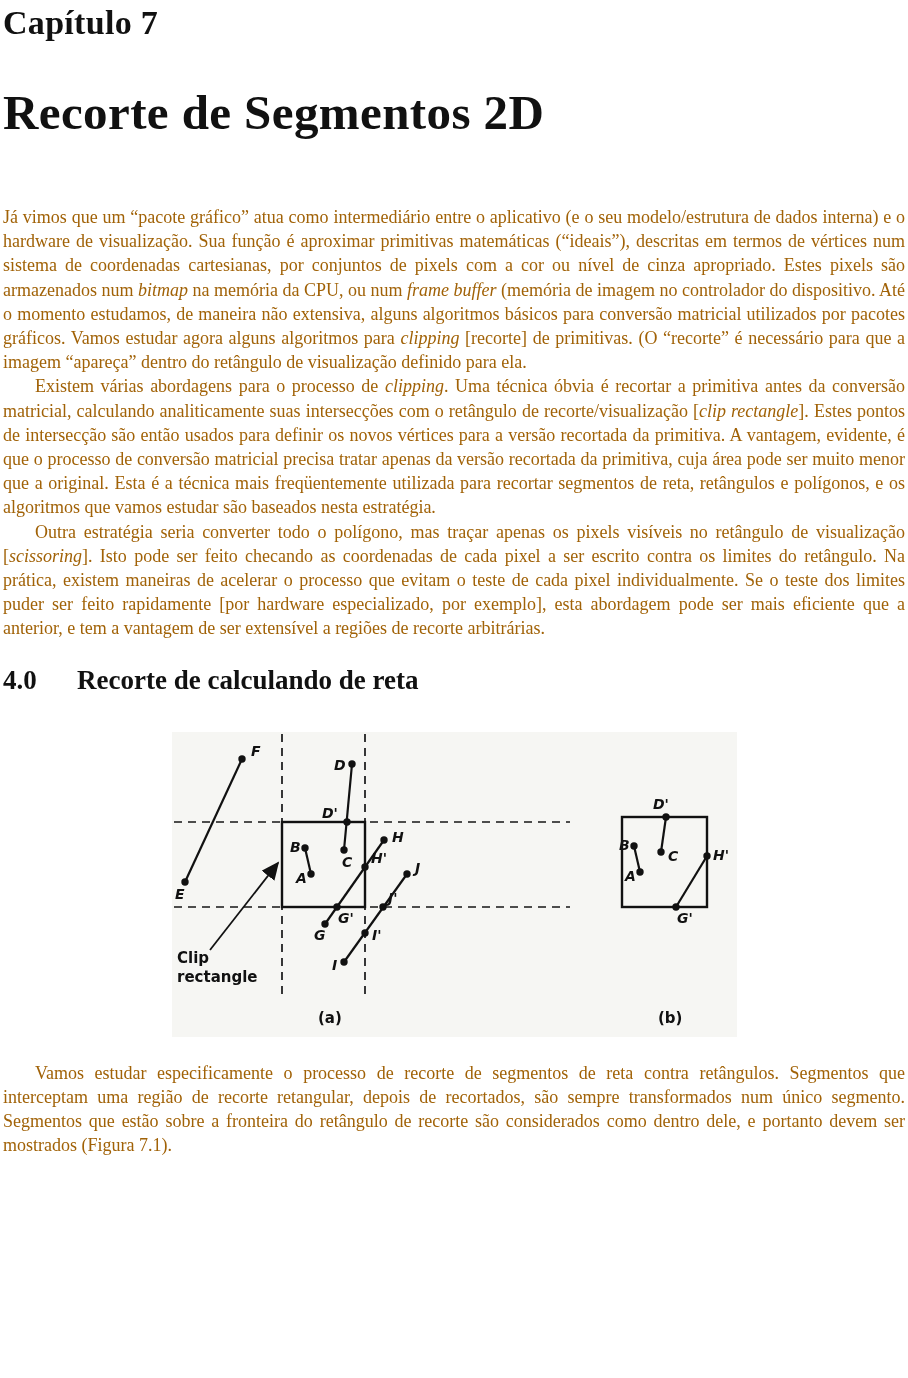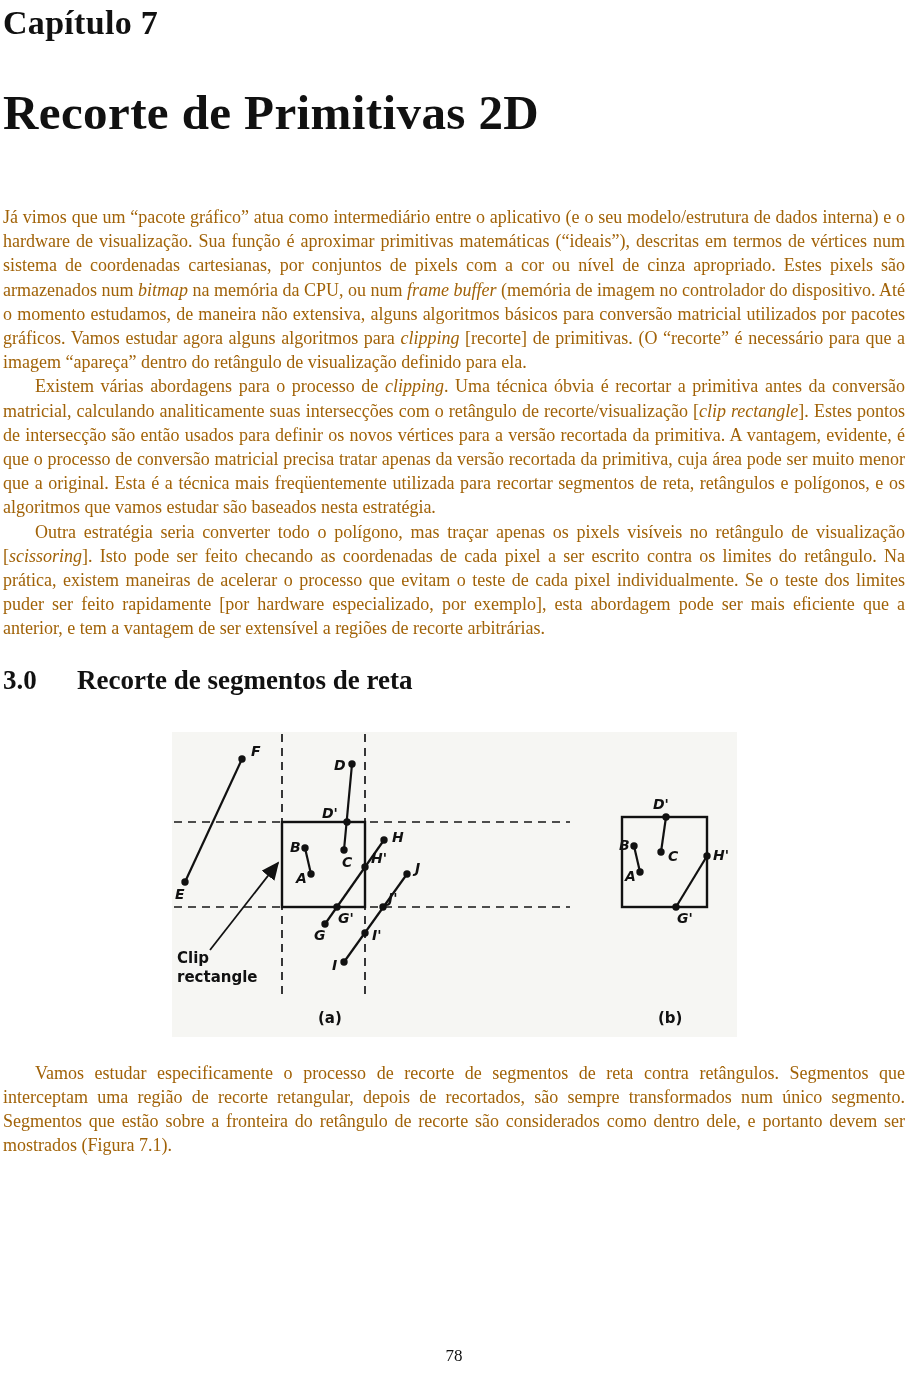--- a/index.html
+++ b/index.html
@@ -81,30 +81,30 @@
     fill: #111;
   }
 </style>
 </head>
 <body>
 
 <div class="page">
 
   <div class="chapter">Capítulo 7</div>
 
-  <h1 class="title">Recorte de Primitivas 2D</h1>
+  <h1 class="title">Recorte de Segmentos 2D</h1>
 
   <div class="bodytext">
     <p class="para noindent"><span>Já vimos que um “pacote gráfico” atua como intermediário entre o aplicativo (e o seu modelo/estrutura de dados interna) e o hardware de visualização. Sua função é aproximar primitivas matemáticas (“ideais”), descritas em termos de vértices num sistema de coordenadas cartesianas, por conjuntos de pixels com a cor ou nível de cinza apropriado. Estes pixels são armazenados num </span><span class="it">bitmap</span><span> na memória da CPU, ou num </span><span class="it">frame buffer</span><span> (memória de imagem no controlador do dispositivo. Até o momento estudamos, de maneira não extensiva, alguns algoritmos básicos para conversão matricial utilizados por pacotes gráficos. Vamos estudar agora alguns algoritmos para </span><span class="it">clipping</span><span> [recorte] de primitivas. (O “recorte” é necessário para que a imagem “apareça” dentro do retângulo de visualização definido para ela.</span></p>
     <p class="para"><span>Existem várias abordagens para o processo de </span><span class="it">clipping</span><span>.  Uma técnica óbvia é recortar a primitiva antes da conversão matricial, calculando analiticamente suas intersecções com o retângulo de recorte/visualização [</span><span class="it">clip rectangle</span><span>].  Estes pontos de intersecção são então usados para definir os novos vértices para a versão recortada da primitiva.  A vantagem, evidente, é que o processo de conversão matricial precisa tratar apenas da versão recortada da primitiva, cuja área pode ser muito menor que a original.  Esta é a técnica mais freqüentemente utilizada para recortar segmentos de reta, retângulos e polígonos, e os algoritmos que vamos estudar são baseados nesta estratégia.</span></p>
     <p class="para"><span>Outra estratégia seria converter todo o polígono, mas traçar apenas os pixels visíveis no retângulo de visualização [</span><span class="it">scissoring</span><span>]. Isto pode ser feito checando as coordenadas de cada pixel a ser escrito contra os limites do retângulo. Na prática, existem maneiras de acelerar o processo que evitam o teste de cada pixel individualmente. Se o teste dos limites puder ser feito rapidamente [por hardware especializado, por exemplo], esta abordagem pode ser mais eficiente que a anterior, e tem a vantagem de ser extensível a regiões de recorte arbitrárias.</span></p>
   </div>
 
   <div class="section">
-    <span class="secnum">3.0</span><span>Recorte de segmentos de reta</span>
+    <span class="secnum">4.0</span><span>Recorte de calculando de reta</span>
   </div>
 
   <div class="figure">
     <svg id="fig-svg" viewBox="0 0 565 305" width="565" height="305">
       <defs>
         <marker id="ah" markerWidth="11" markerHeight="9" refX="9" refY="4.5" orient="auto">
           <polygon points="0 0 10 4.5 0 9" fill="#111"></polygon>
         </marker>
       </defs>
     <line x1="110" y1="2" x2="110" y2="265" stroke="#161616" stroke-width="1.7" stroke-dasharray="8 6"></line>
@@ -167,15 +167,14 @@
         <text x="5" y="231" class="cliplabel">Clip</text>
         <text x="5" y="250" class="cliplabel">rectangle</text>
         <text x="146" y="291" class="panellabel">(a)</text>
         <text x="486" y="291" class="panellabel">(b)</text>
       </svg>
   </div>
 
 
   <p class="para afterfig"><span>Vamos estudar especificamente o processo de recorte de segmentos de reta contra retângulos. Segmentos que interceptam uma região de recorte retangular, depois de recortados, são sempre transformados num único segmento.  Segmentos que estão sobre a fronteira do retângulo de recorte são considerados como dentro dele, e portanto devem ser mostrados (Figura 7.1).</span></p>
 
-  <div class="pageno">78</div>
 
 </div>
 
 </body></html>

